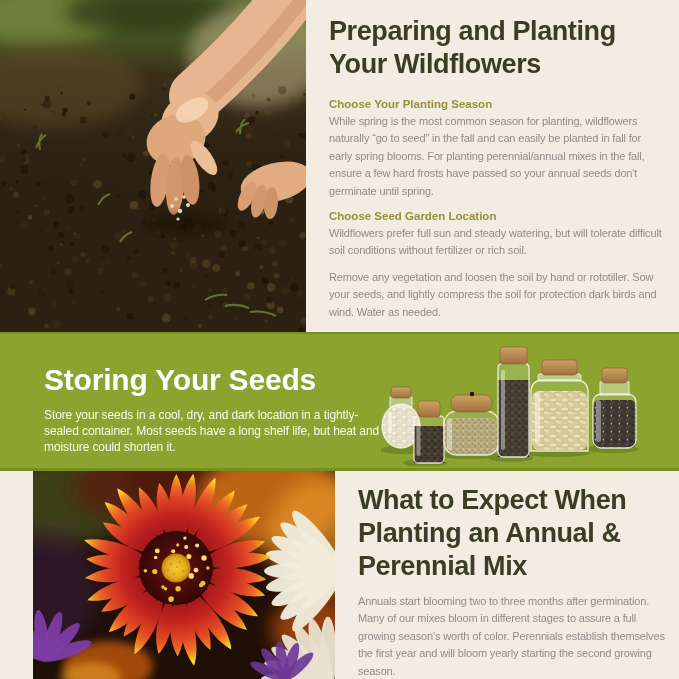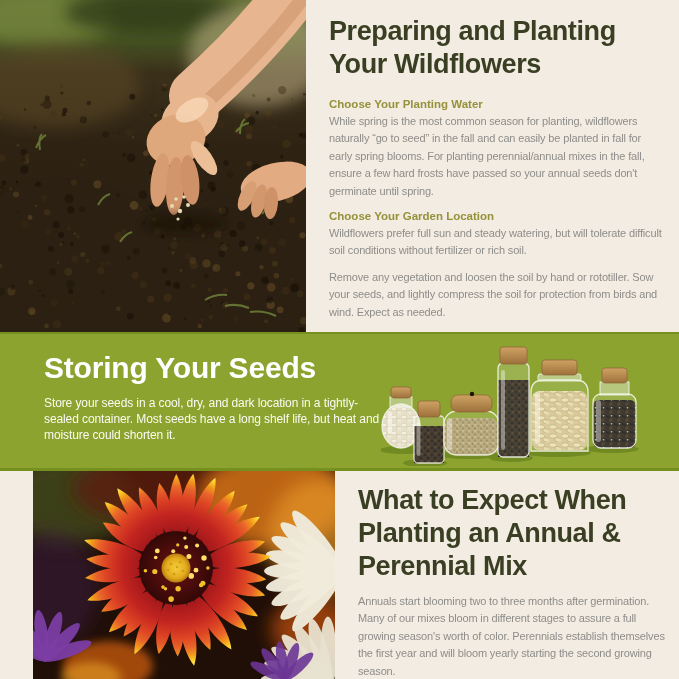--- a/index.html
+++ b/index.html
@@ -30,21 +30,21 @@
     letter-spacing:-0.15px;color:var(--body_gray,#8f8d8a);
   }
 
   
   .sec-banner{
     height:139px;box-sizing:border-box;position:relative;
     background:var(--banner_green,#8ca32f);
     border-top:2px solid var(--banner_border,#75901e);
     border-bottom:3px solid var(--banner_border,#75901e);
   }
-  .banner-text{position:absolute;left:44px;top:17px;width:336px;}
+  .banner-text{position:absolute;left:44px;top:29px;width:336px;}
   .banner-title{
     margin:0 0 11px;font-weight:700;font-size:30px;line-height:34px;
     letter-spacing:-0.2px;color:var(--white,#ffffff);
   }
   .banner-body{
     margin:0;font-size:12px;line-height:15.8px;letter-spacing:-0.1px;
     color:#fbfbf2;
   }
   .photo-jars{position:absolute;right:6px;bottom:2px;width:292px;height:132px;}
 
@@ -373,27 +373,27 @@
         </g>
       </svg>
     </figure>
 
     <div class="panel-top">
       <h1 class="title">
         <span>Preparing and Planting</span>
         <span>Your Wildflowers</span>
       </h1>
 
-      <h2 class="subhead">Choose Your Planting Water</h2>
+      <h2 class="subhead">Choose Your Planting Season</h2>
       <p class="body">While spring is the most common season for planting, wildflowers naturally “go to seed” in the fall and can easily be planted in fall for early spring blooms. For planting perennial/annual mixes in the fall, ensure a few hard frosts have passed so your annual seeds don't germinate until spring.</p>
 
-      <h2 class="subhead">Choose Your Garden Location</h2>
+      <h2 class="subhead">Choose Seed Garden Location</h2>
       <p class="body">Wildflowers prefer full sun and steady watering, but will tolerate difficult soil conditions without fertilizer or rich soil.</p>
 
-      <p class="body">Remove any vegetation and loosen the soil by hand or rototiller. Sow your seeds, and lightly compress the soil for protection from birds and wind. Expect as needed.</p>
+      <p class="body">Remove any vegetation and loosen the soil by hand or rototiller. Sow your seeds, and lightly compress the soil for protection dark birds and wind. Water as needed.</p>
     </div>
   </section>
 
   <section class="sec-banner">
     <div class="banner-text">
       <h1 class="banner-title">Storing Your Seeds</h1>
       <p class="banner-body">Store your seeds in a cool, dry, and dark location in a tightly-sealed container. Most seeds have a long shelf life, but heat and moisture could shorten it.</p>
     </div>
 
     <figure class="photo-jars">

